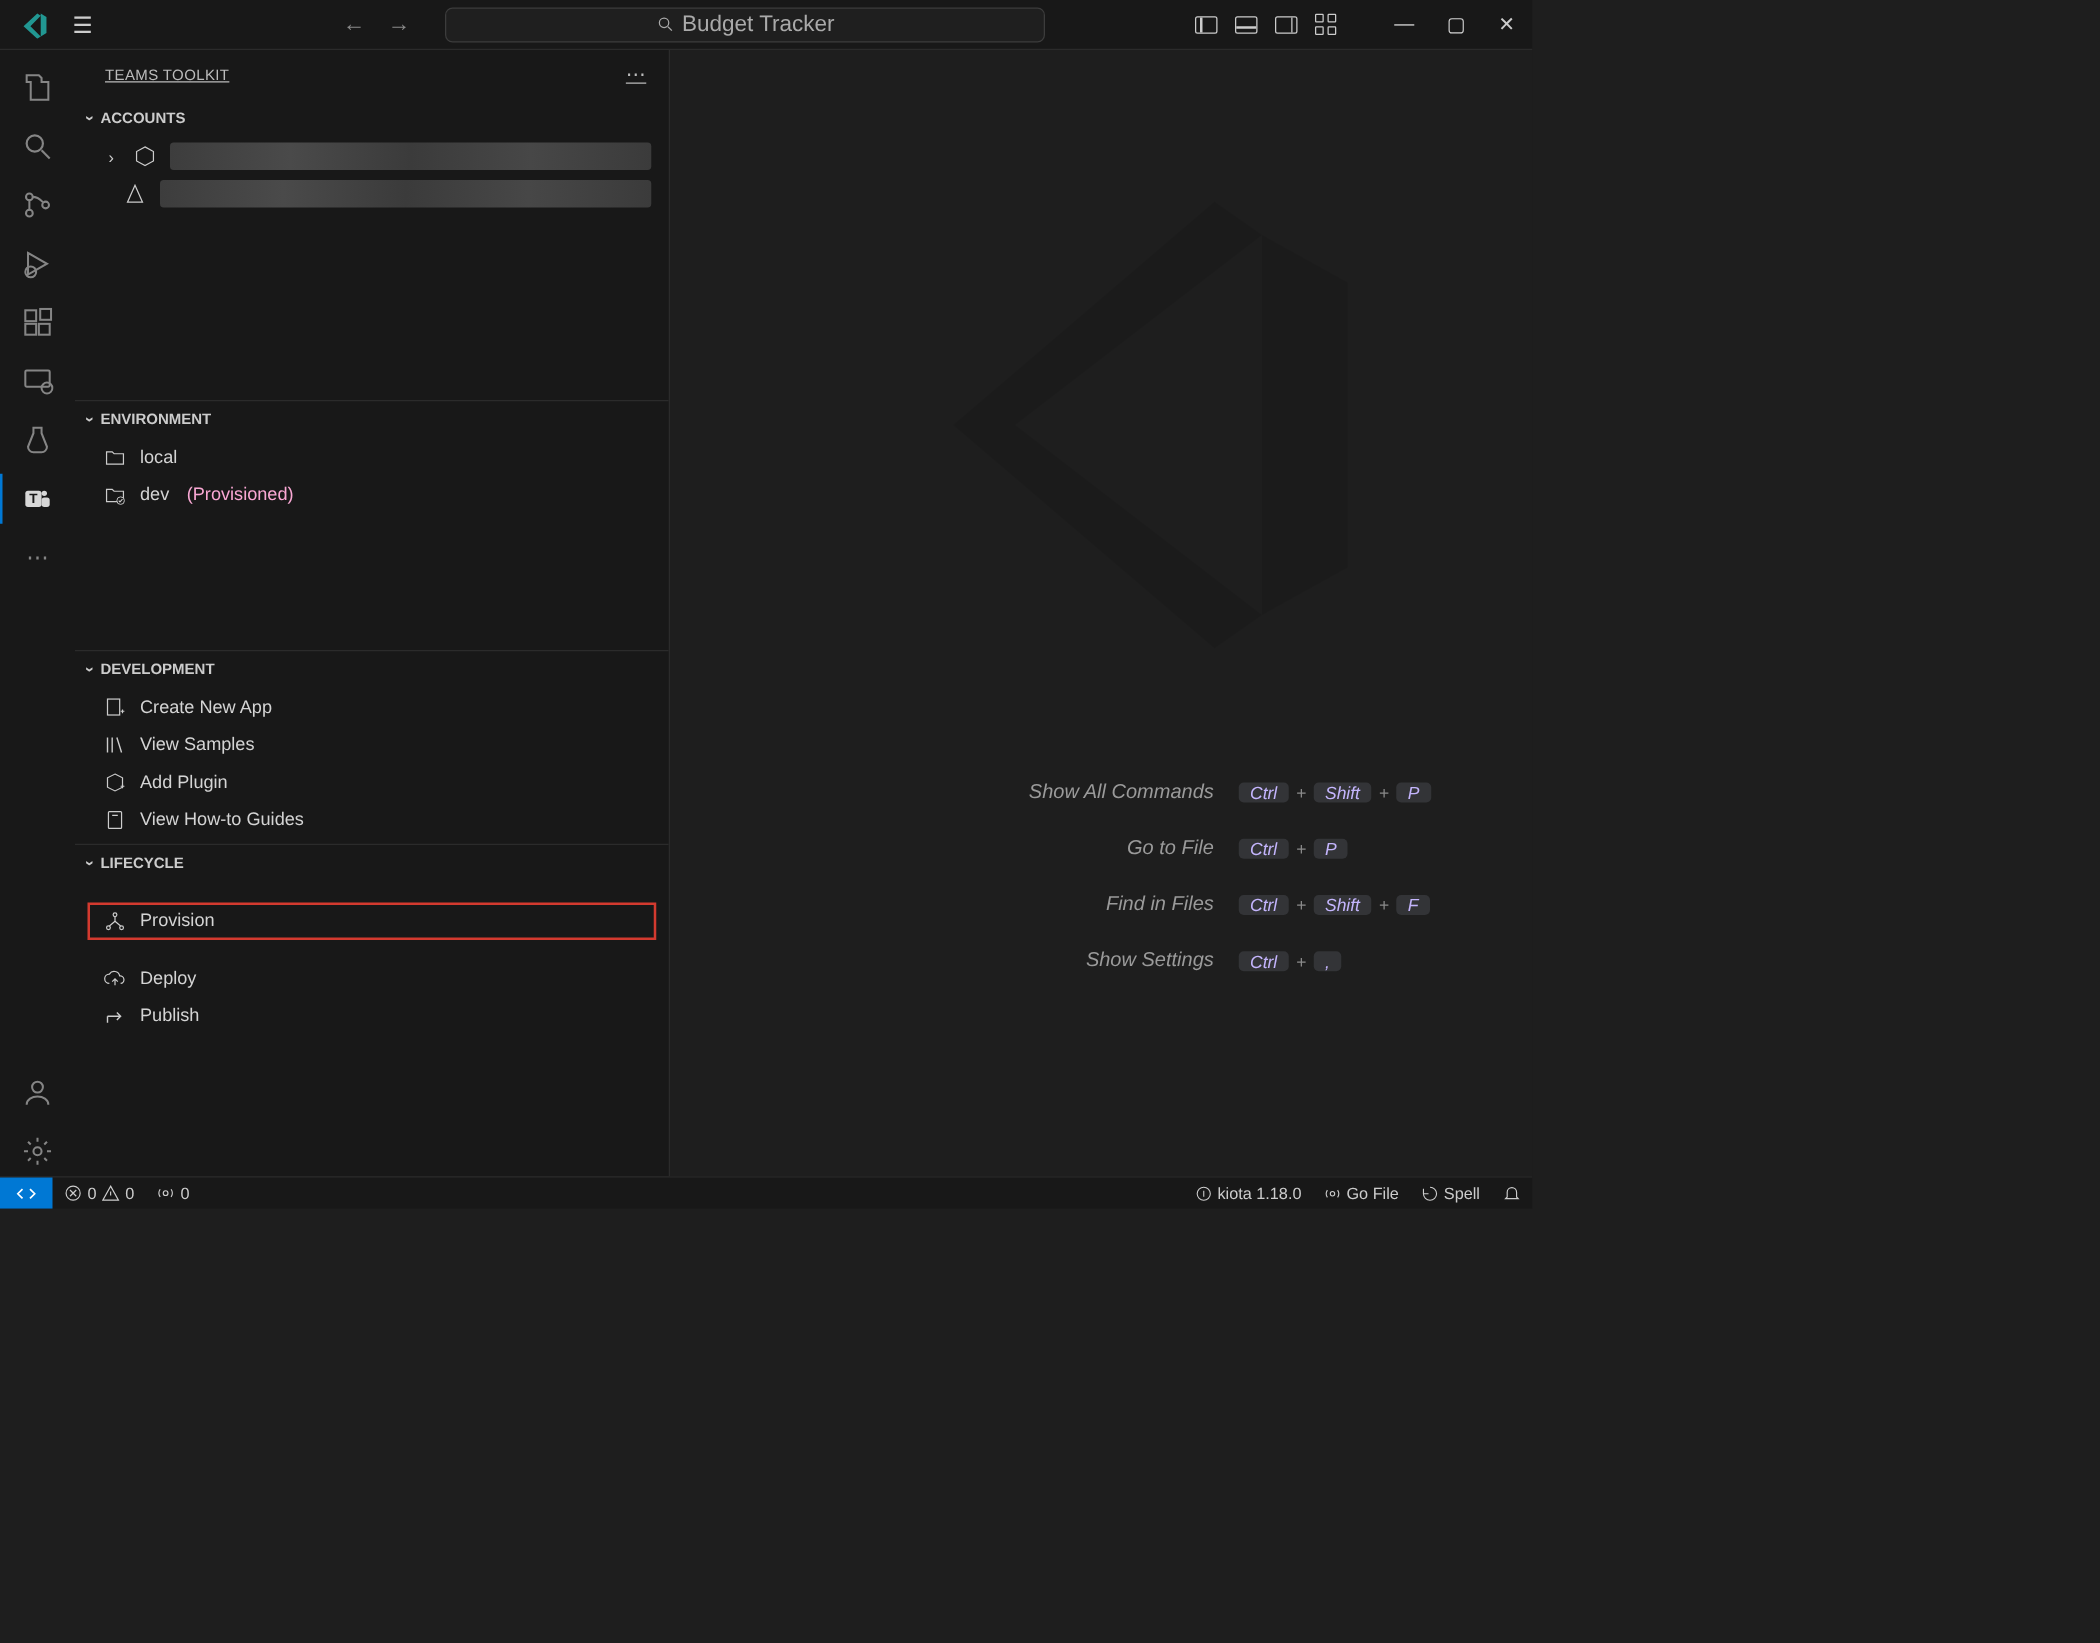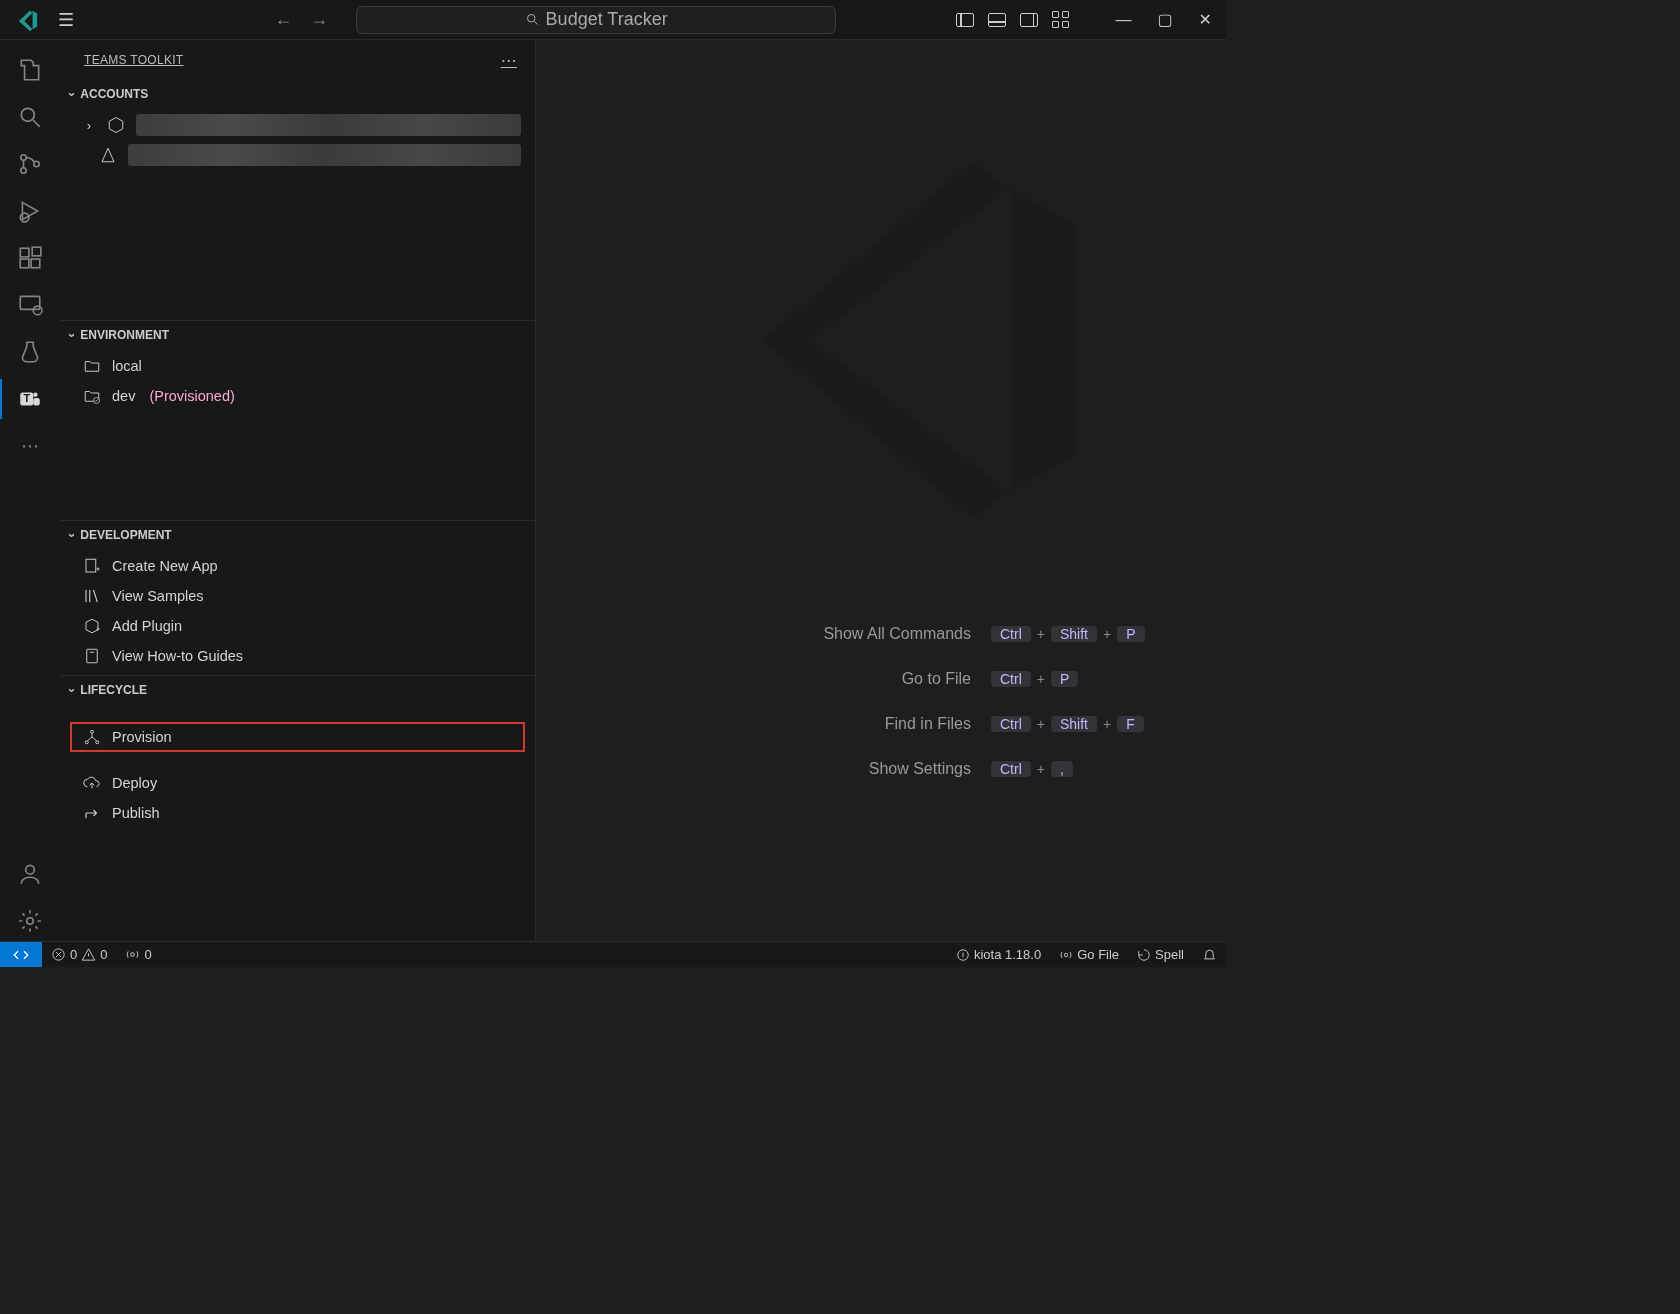--- a/index.html
+++ b/index.html
@@ -121,21 +121,21 @@
   .editor {
     flex:1;
     background: #1e1e1e;
     position:relative;
     display:flex; flex-direction:column; align-items:center; justify-content:center;
   }
   .watermark {
     position:absolute; top:110px; right:110px;
     opacity:0.07;
   }
-  .welcome-list { position:absolute; bottom:150px; left:50%; transform:translateX(-50%); width: 540px; }
+  .welcome-list { position:absolute; bottom:150px; left:50%; transform:translateX(-50%); width: 540px; font-style: italic; }
   .welcome-row { display:flex; align-items:center; justify-content:flex-end; gap: 20px; height: 45px; color:#9a9a9a; font-size:16px; }
   .keys { display:flex; gap:6px; align-items:center; min-width: 160px; }
   .key { background:#333437; color:#c4b5fd; padding: 0 9px; border-radius:4px; font-size:14px; }
   .plus { color:#8a8a8a; font-size:14px; }
 
   
   .statusbar {
     height: 26px;
     background: #181818;
     border-top: 1px solid #2b2b2b;

